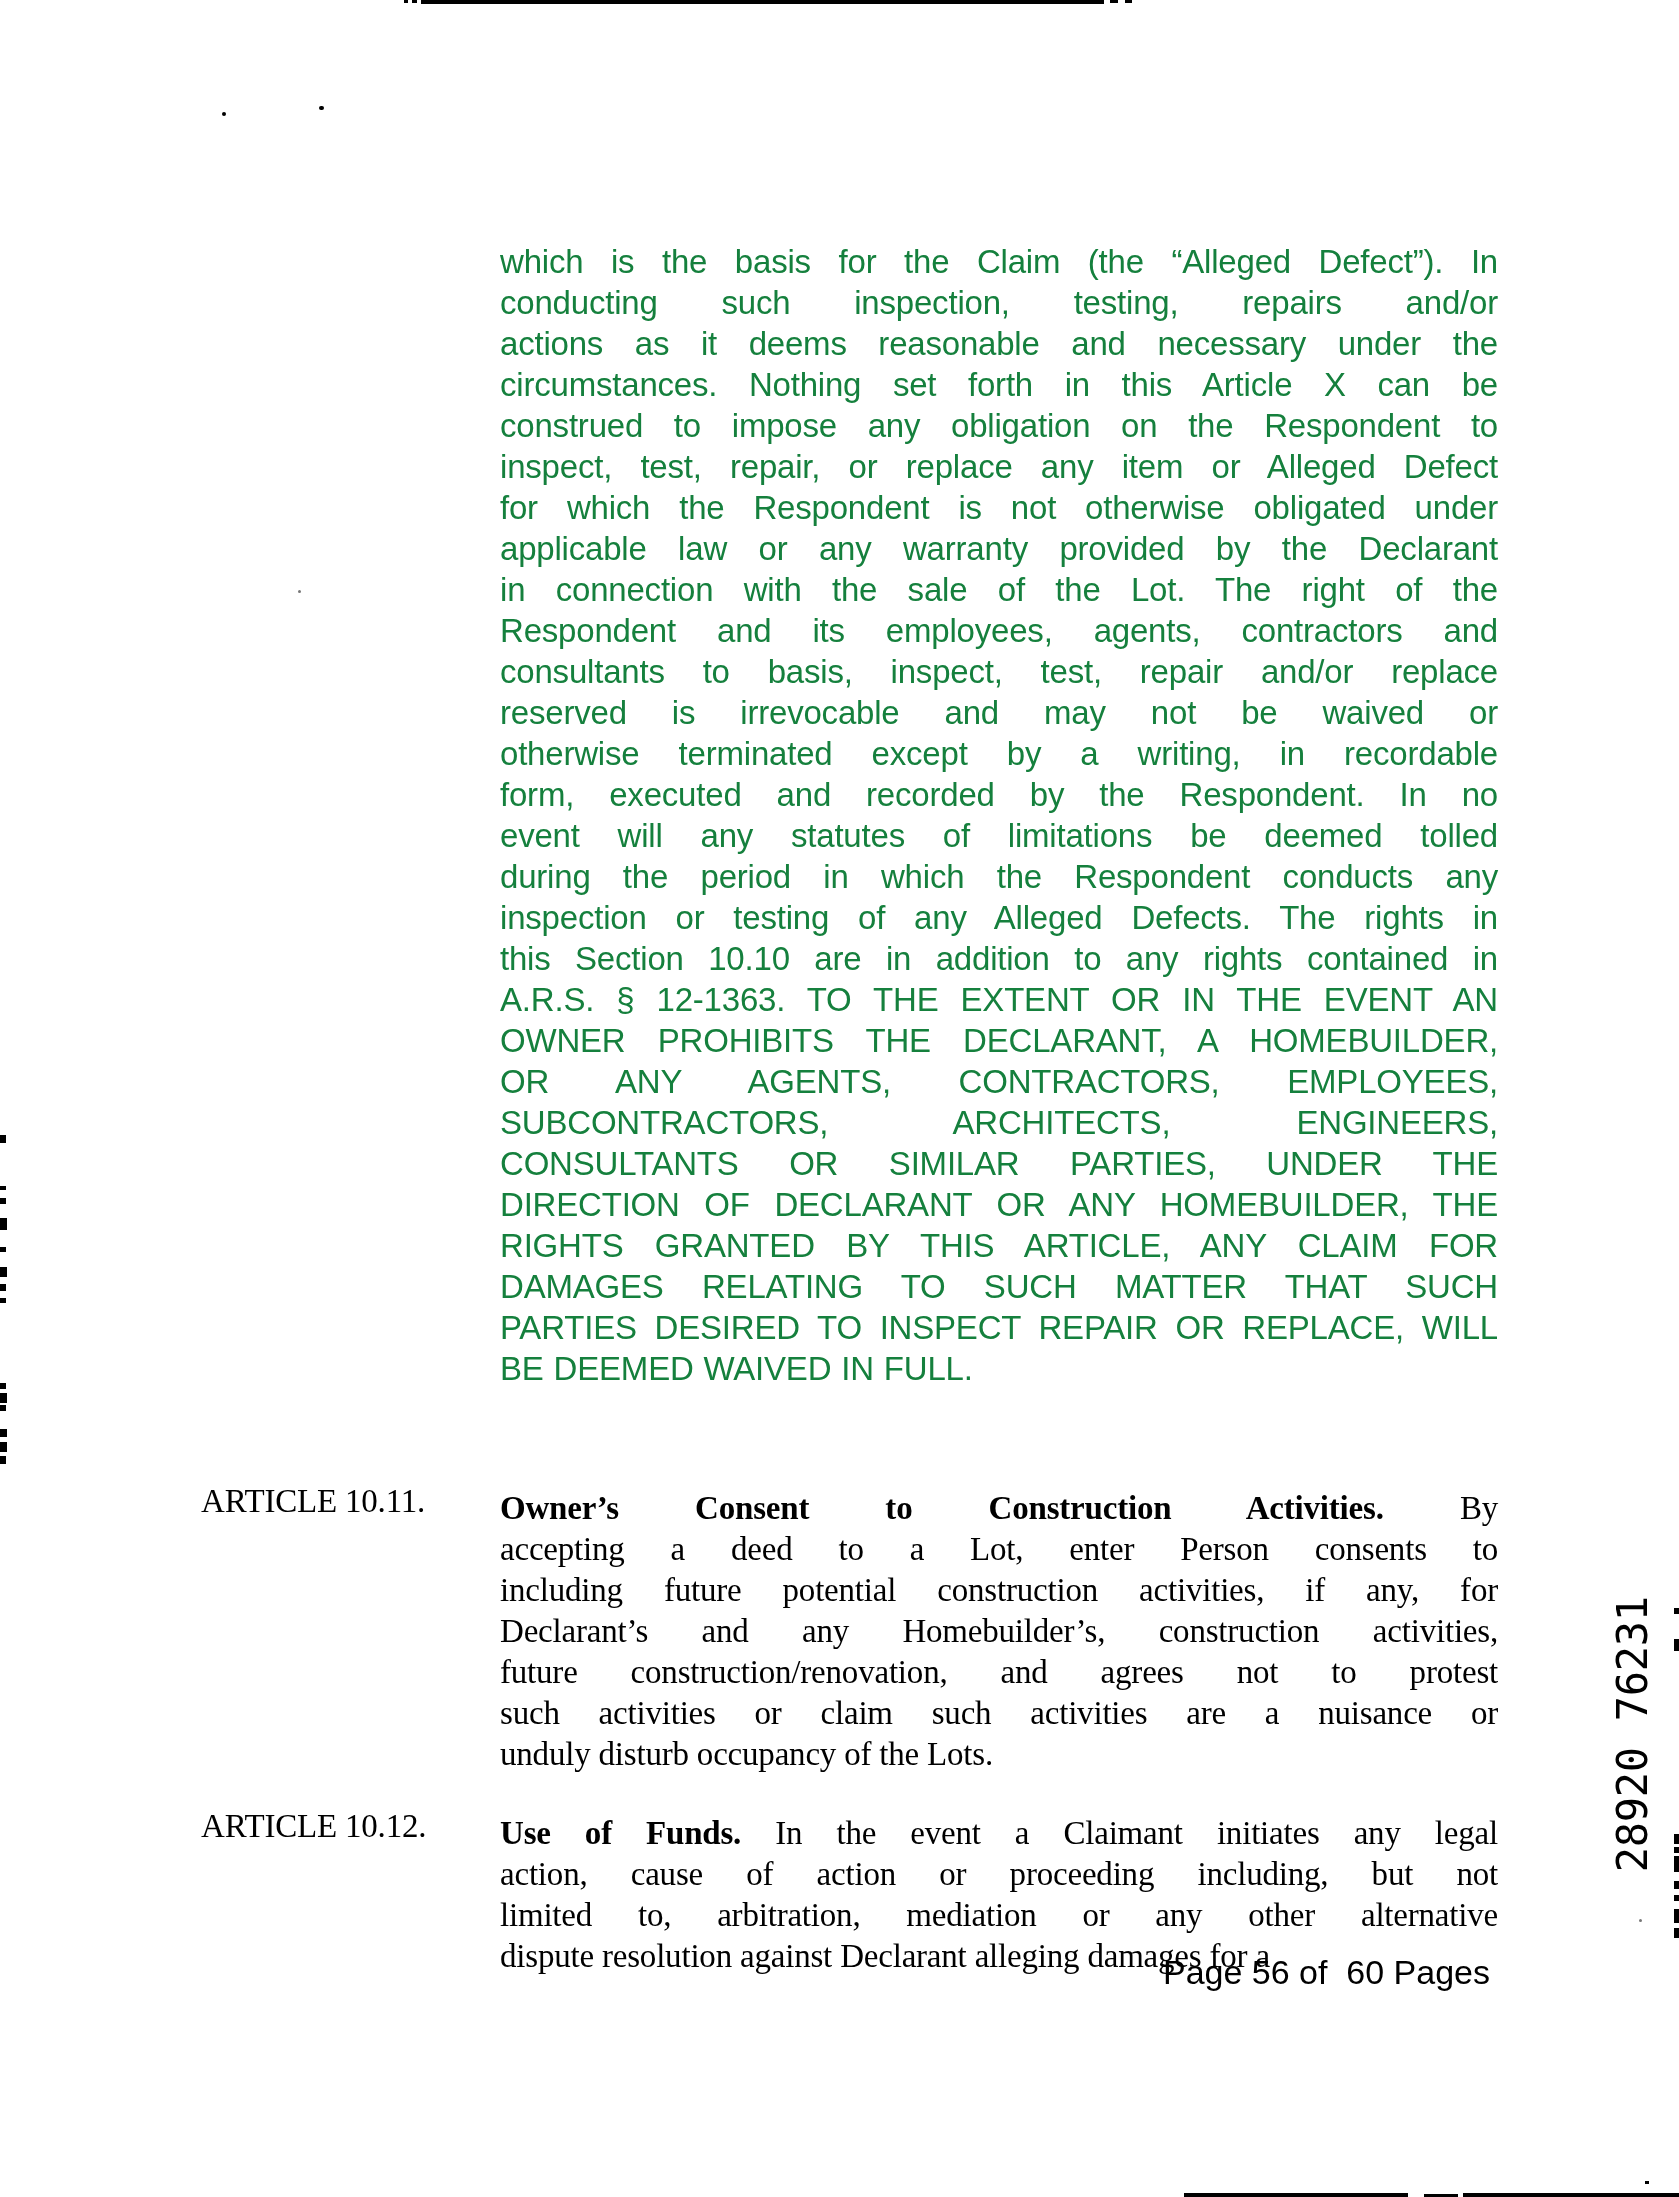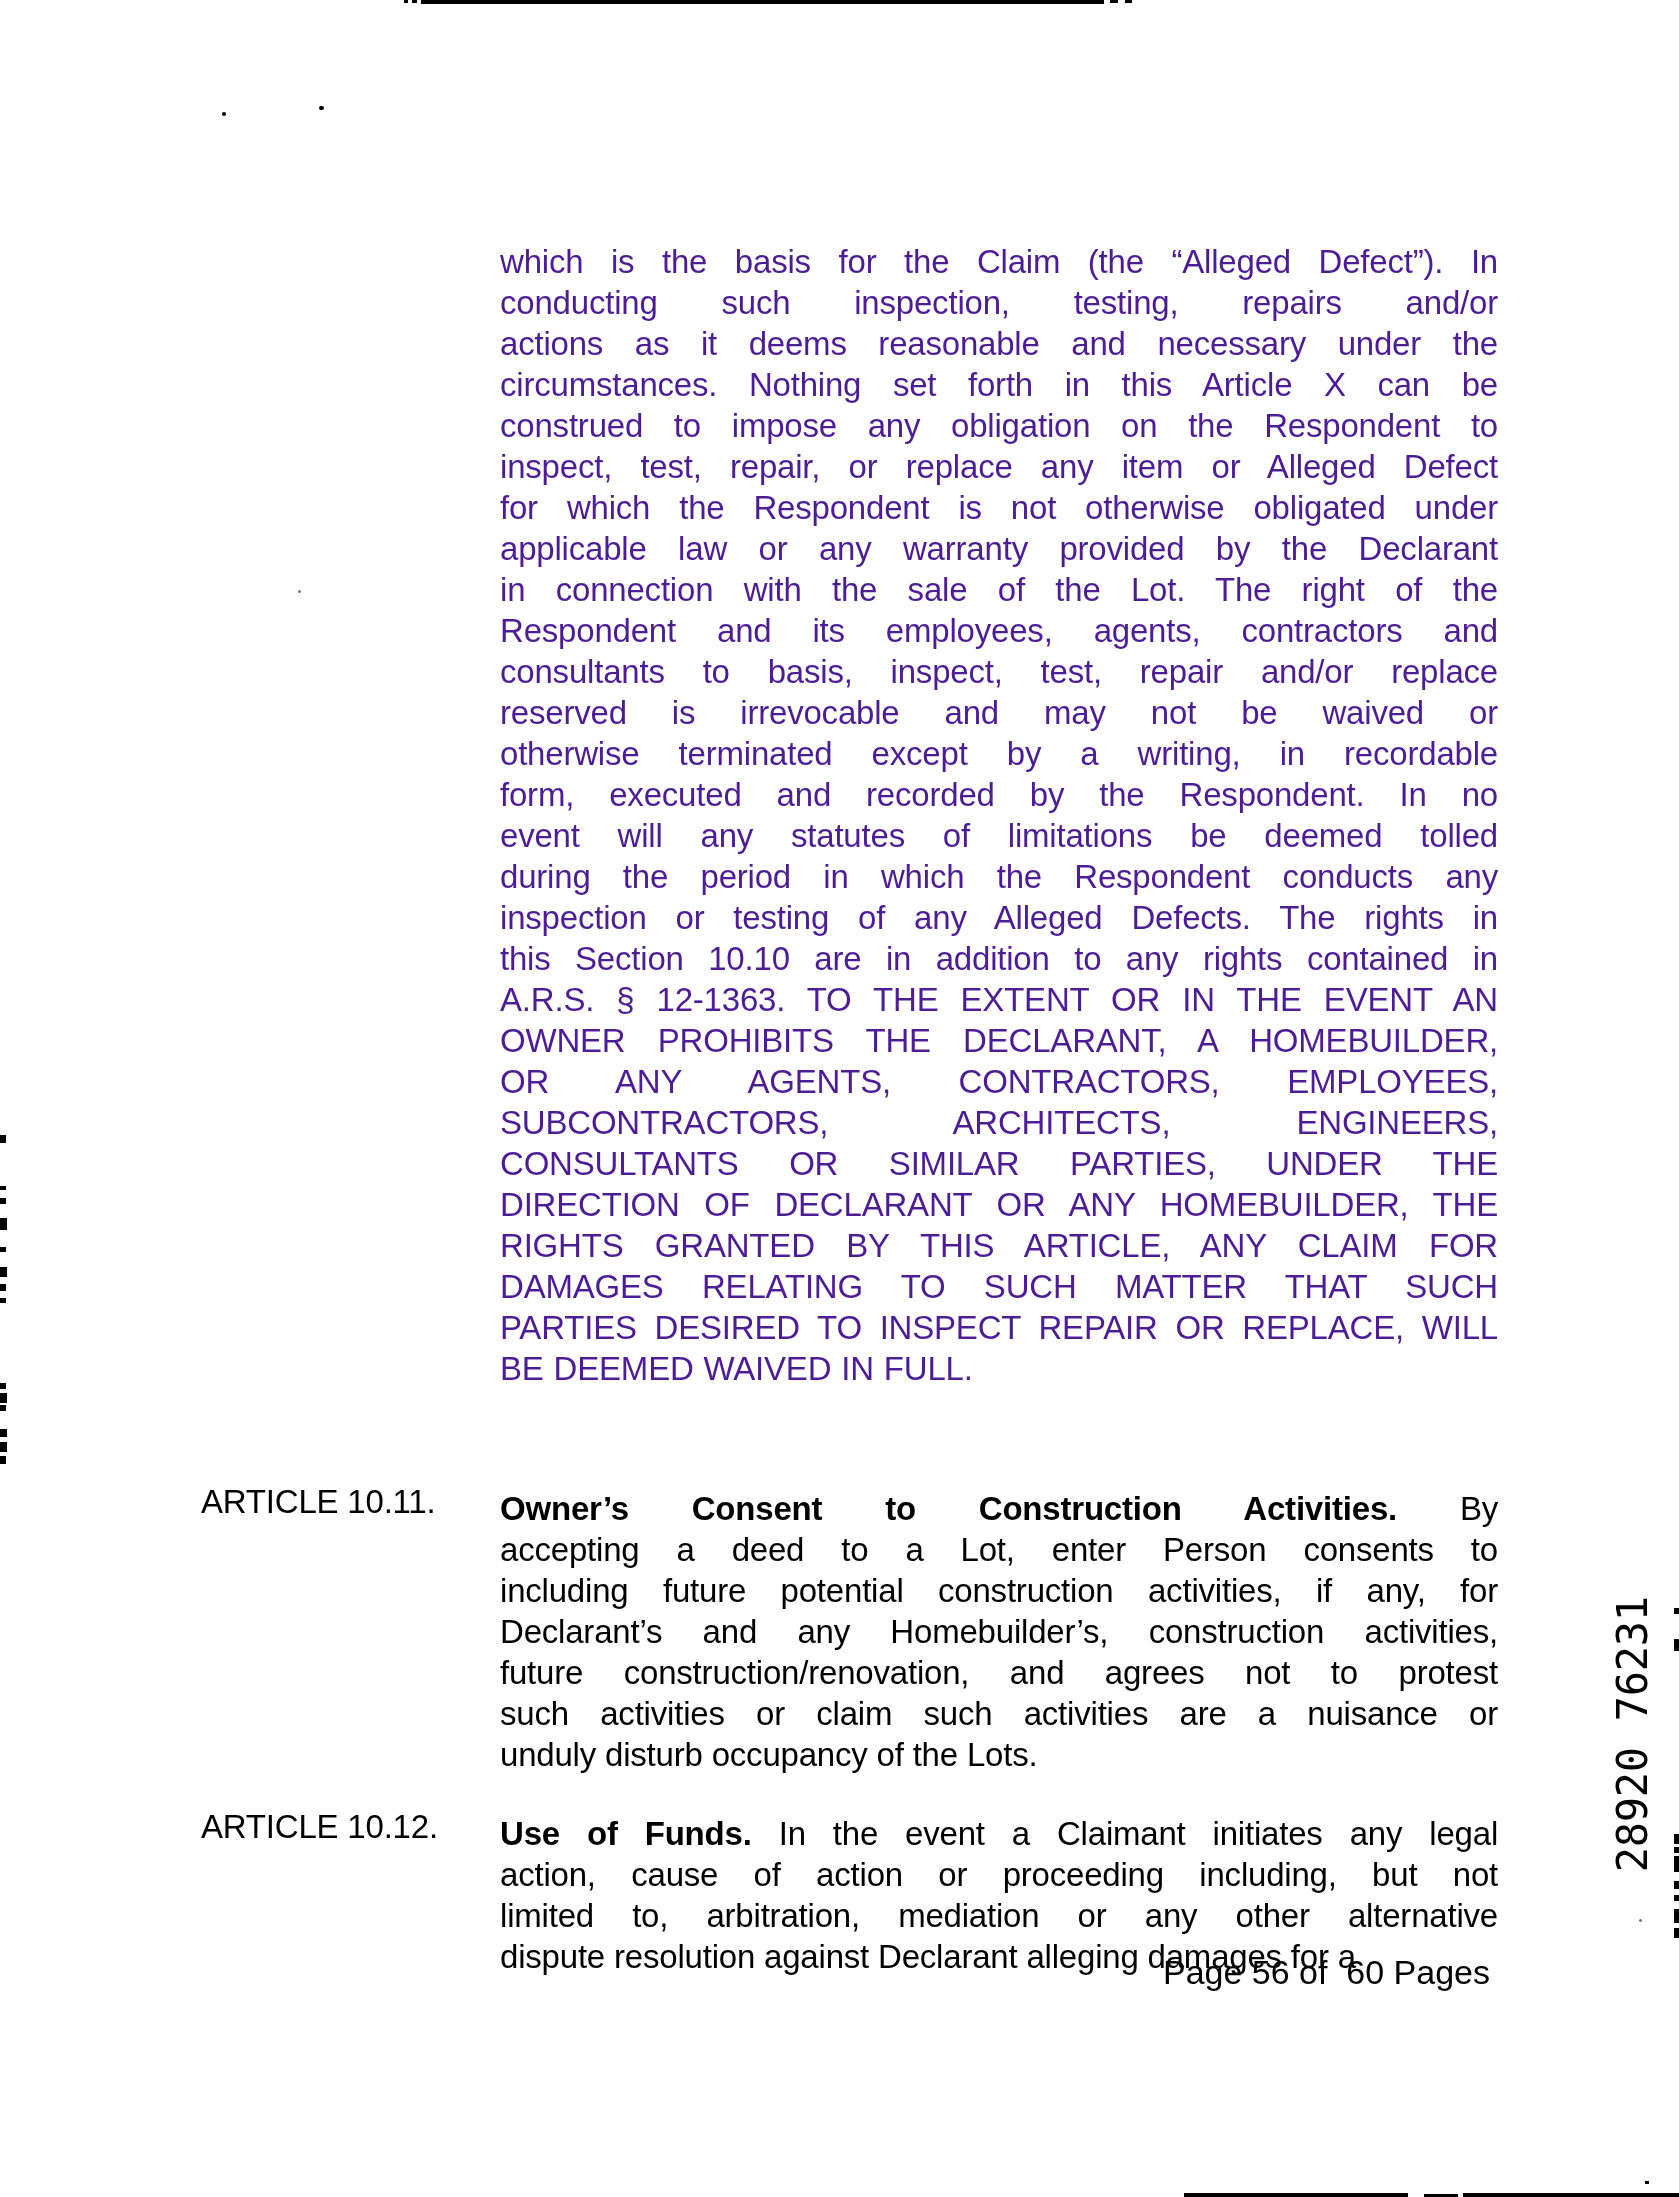--- a/index.html
+++ b/index.html
@@ -13,25 +13,25 @@
     color: #000;
   }
   
   .textcol {
     position: absolute;
     width: 998px;
     font-size: 33px;
     line-height: 41px;
     letter-spacing: -0.2px;
     word-spacing: 1px;
-    color: #4c1d95;
+    color: #15803d;
   }
   .jline { text-align: justify; text-align-last: justify; }
   .jline.jlast { text-align-last: left; }
-  .article-block { position: absolute; left: 201px; width: 1297px; }
+  .article-block { position: absolute; left: 201px; width: 1297px; font-family: Liberation Serif, serif; }
   .article-label {
     position: absolute;
     left: 0; top: 0;
     font-size: 33px;
     line-height: 41px;
     letter-spacing: -0.2px;
     white-space: pre;
   }
   .article-body { margin-left: 299px; width: 998px;
     font-size: 33px; line-height: 41px; letter-spacing: -0.2px; margin-top: 7px; }

